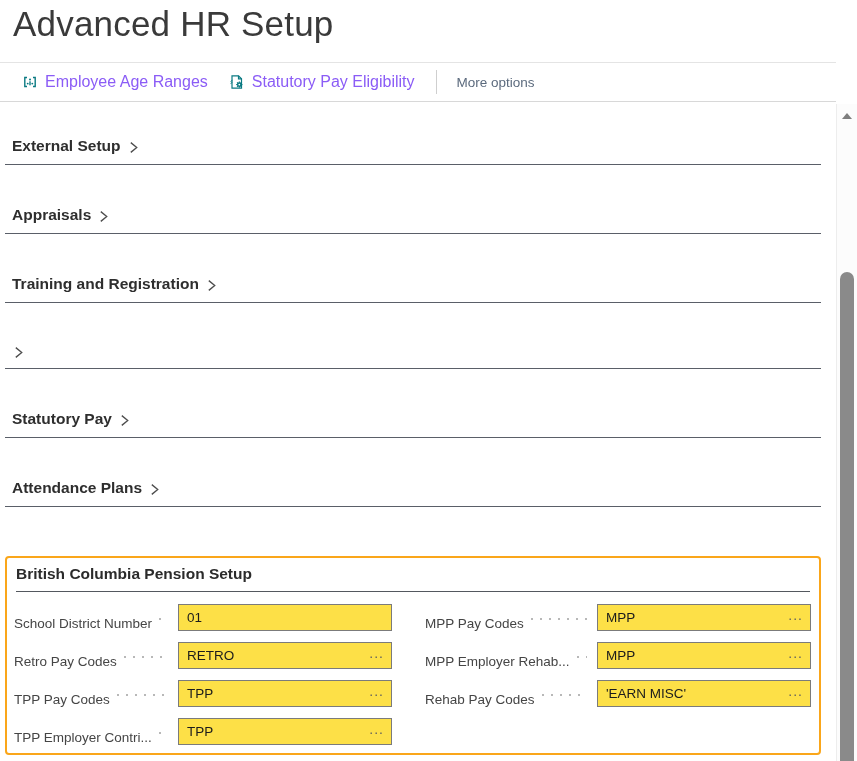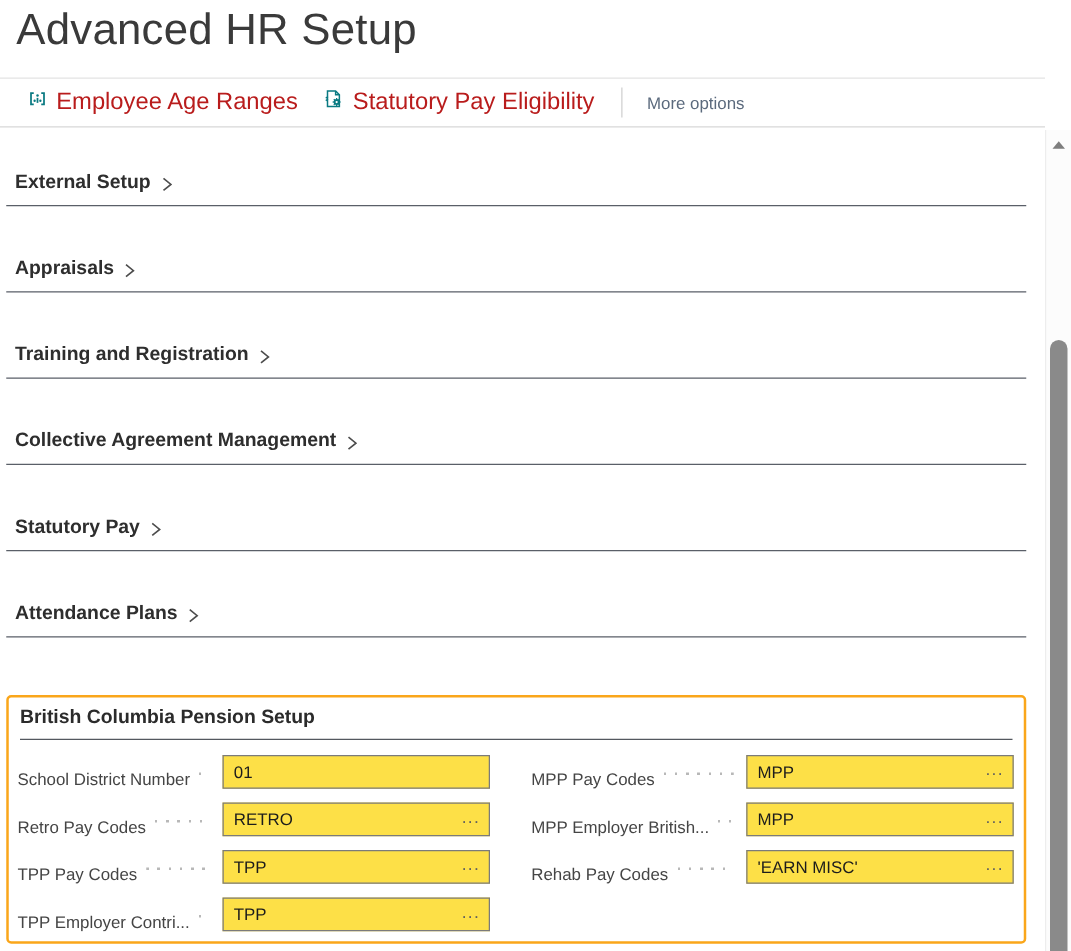--- a/index.html
+++ b/index.html
@@ -17,23 +17,23 @@
     letter-spacing:.2px;
   }
   
   .toolbar{
     position:absolute;top:62px;left:0;width:836px;height:40px;
     border-top:1px solid #e4e4e4;border-bottom:1px solid #d8d8d8;
     display:flex;align-items:center;box-sizing:border-box;
     padding-left:22px;
   }
   .tb-action{
-    display:flex;align-items:flex-start;gap:7px;
+    display:flex;align-items:center;gap:7px;
     margin-right:21px;cursor:pointer;
-    font-size:19px;color:#b91c1c;
+    font-size:16px;color:#8b5cf6;
   }
   .tb-action svg{flex:none;}
   .tb-divider{
     width:1px;height:24px;background:#cfcfcf;margin:0 20px 0 0;
   }
   .tb-more{
     font-size:13.5px;color:#5b6a7d;cursor:pointer;
   }
   
   .sections{
@@ -154,21 +154,20 @@
         <polyline points="3.5,1.5 9,6 3.5,10.5" fill="none" stroke="#4d4d4d" stroke-width="1.2"></polyline>
       </svg>
     </div>
     <div class="section">
       <span class="sec-label">Training and Registration</span>
       <svg width="13" height="13" viewBox="0 0 12 12" style="margin-top:2px">
         <polyline points="3.5,1.5 9,6 3.5,10.5" fill="none" stroke="#4d4d4d" stroke-width="1.2"></polyline>
       </svg>
     </div>
     <div class="section">
-      <span class="sec-label">Collective Agreement Management</span>
       <svg width="13" height="13" viewBox="0 0 12 12" style="margin-top:2px">
         <polyline points="3.5,1.5 9,6 3.5,10.5" fill="none" stroke="#4d4d4d" stroke-width="1.2"></polyline>
       </svg>
     </div>
     <div class="section">
       <span class="sec-label">Statutory Pay</span>
       <svg width="13" height="13" viewBox="0 0 12 12" style="margin-top:2px">
         <polyline points="3.5,1.5 9,6 3.5,10.5" fill="none" stroke="#4d4d4d" stroke-width="1.2"></polyline>
       </svg>
     </div>
@@ -218,21 +217,21 @@
   <div class="fields-col col-right">
       <div class="field-row">
         <span class="f-label">MPP Pay Codes</span>
         <div class="leader"></div>
         <div class="control">
           <span class="val">MPP</span>
           <span class="lookup">...</span>
         </div>
       </div>
       <div class="field-row">
-        <span class="f-label">MPP Employer British...</span>
+        <span class="f-label">MPP Employer Rehab...</span>
         <div class="leader"></div>
         <div class="control">
           <span class="val">MPP</span>
           <span class="lookup">...</span>
         </div>
       </div>
       <div class="field-row">
         <span class="f-label">Rehab Pay Codes</span>
         <div class="leader"></div>
         <div class="control">

